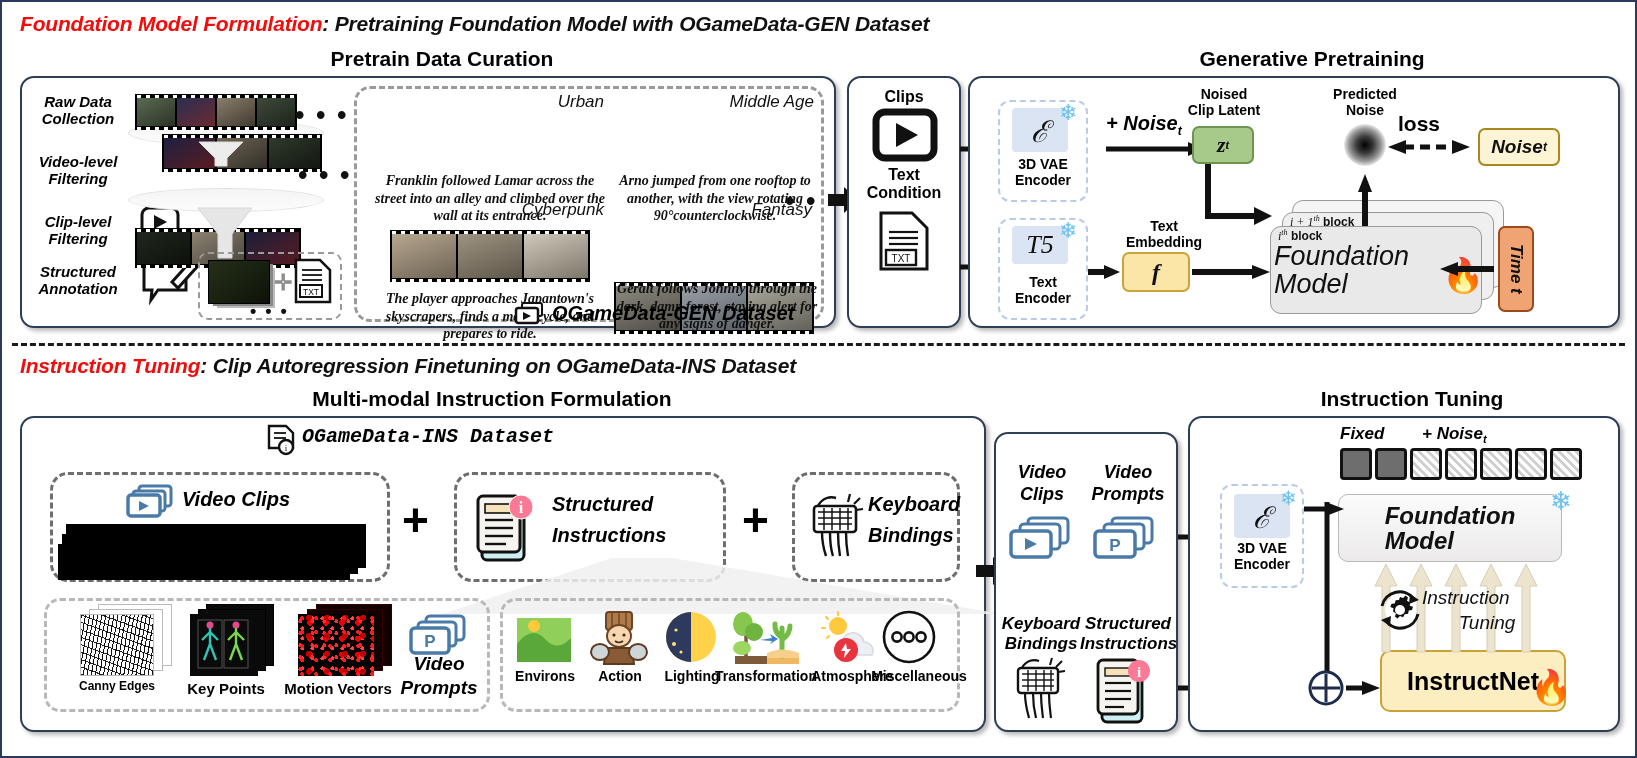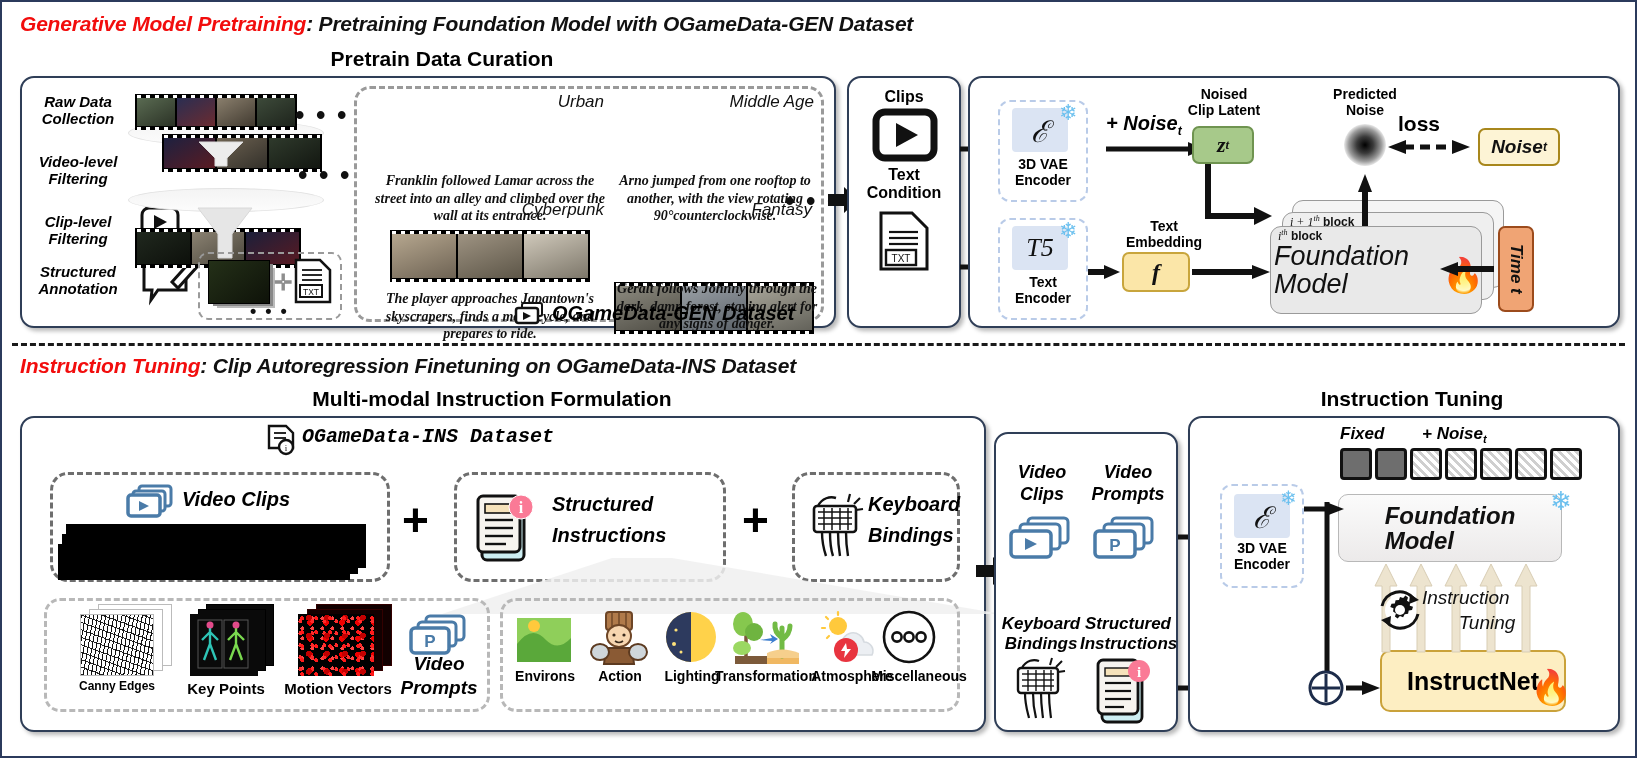--- a/index.html
+++ b/index.html
@@ -66,24 +66,25 @@
 
   svg{display:block;overflow:visible;}
   .dots{font-size:27px;font-weight:bold;letter-spacing:2px;color:#111;line-height:1;}
 </style>
 </head>
 <body>
 
 <div id="page">
 
   <div class="abs banner" style="left:18px;top:10px;">
-    <span class="red">Generative Model Pretraining</span><span>: Pretraining Foundation Model with OGameData-GEN Dataset</span>
+    <span class="red">Foundation Model Formulation</span><span>: Pretraining Foundation Model with OGameData-GEN Dataset</span>
   </div>
 
   <div class="abs secTitle" style="left:160px;top:45px;width:560px;">Pretrain Data Curation</div>
+  <div class="abs secTitle" style="left:1000px;top:45px;width:620px;">Generative Pretraining</div>
 
   <div class="abs panel" style="left:18px;top:74px;width:816px;height:252px;"></div>
 
   <div class="abs lbl" style="left:24px;top:92px;width:104px;">
     <div>Raw Data</div>
     <div>Collection</div>
   </div>
   <div class="abs lbl" style="left:20px;top:152px;width:112px;">
     <div>Video-level</div>
     <div>Filtering</div>
@@ -239,21 +240,21 @@
 
   <div class="abs dashBlue" style="left:996px;top:98px;width:90px;height:102px;"></div>
   <div class="abs encBox" style="left:1010px;top:106px;width:56px;height:44px;">ℰ</div>
   <div class="abs flake" style="left:1057px;top:100px;">❄</div>
   <div class="abs lblb" style="left:996px;top:154px;width:90px;">
     <div>3D VAE</div>
     <div>Encoder</div>
   </div>
 
   <div class="abs dashBlue" style="left:996px;top:216px;width:90px;height:102px;"></div>
-  <div class="abs encBox" style="left:1010px;top:224px;width:56px;height:44px;font-size:26px;">T5</div>
+  <div class="abs encBox" style="left:1010px;top:224px;width:56px;height:38px;font-size:26px;">T5</div>
   <div class="abs flake" style="left:1057px;top:218px;">❄</div>
   <div class="abs lblb" style="left:996px;top:272px;width:90px;">
     <div>Text</div>
     <div>Encoder</div>
   </div>
 
   <div class="abs" style="left:1104px;top:110px;font-style:italic;font-weight:bold;font-size:20px;color:#000;">
     <span>+ Noise</span><sub style="font-size:12px;">t</sub>
   </div>
   <svg class="abs" style="left:1104px;top:140px;" width="98" height="14">

